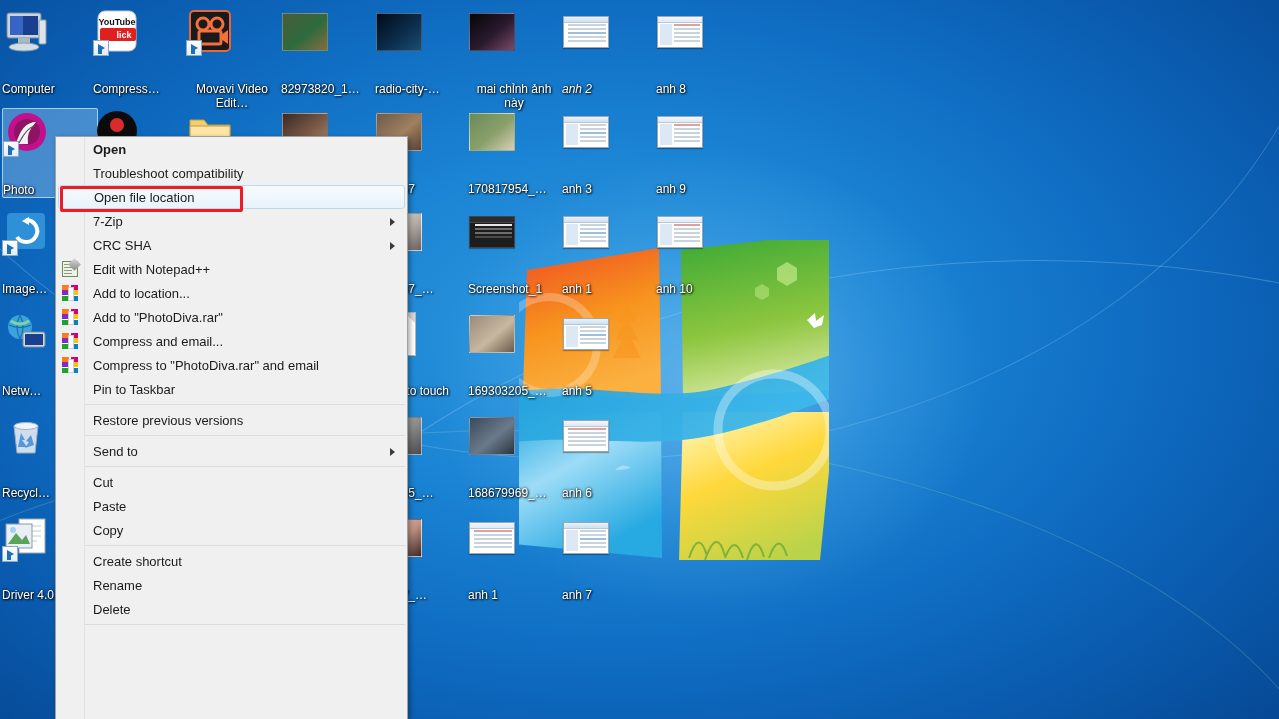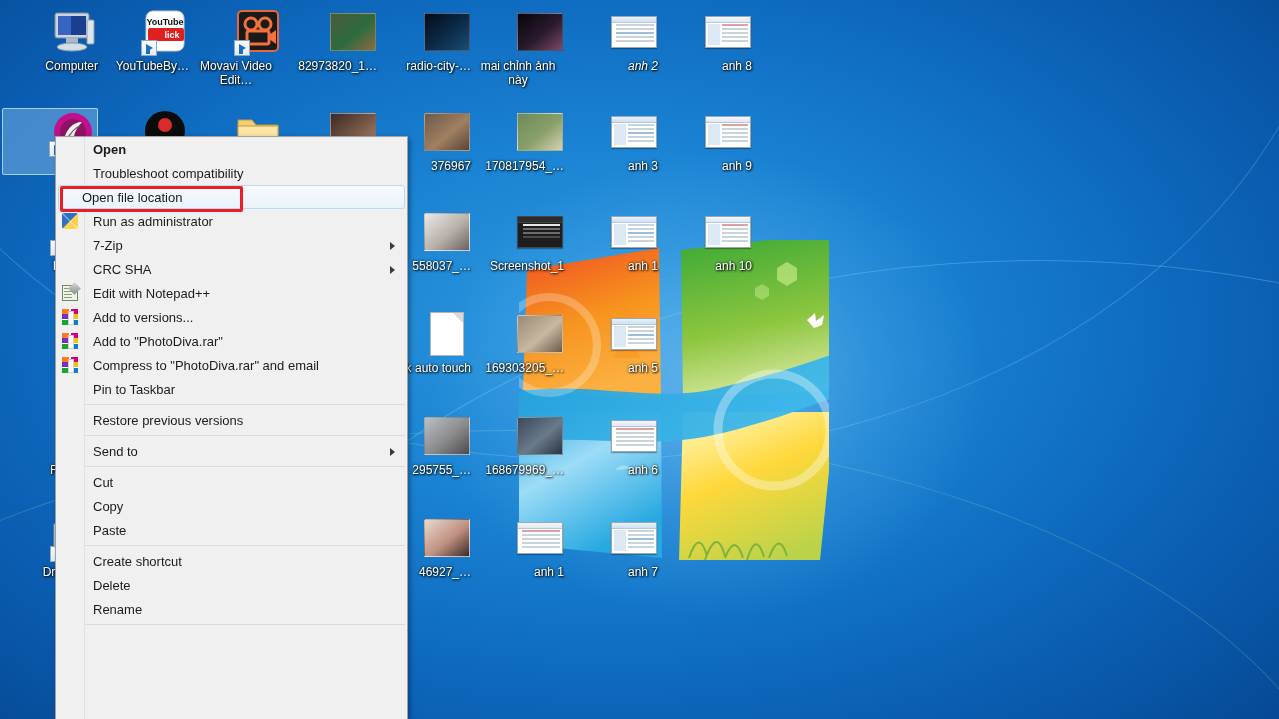--- a/index.html
+++ b/index.html
@@ -31,22 +31,23 @@
   .arc2{ left:140px; top:260px; width:1800px; height:1250px; border-color:rgba(190,230,255,.25);}
   .arc3{ left:-340px; top:430px; width:1700px; height:900px; border-color:rgba(200,240,170,.20);}
 
   
   #flag{ position:absolute; left:519px; top:240px; width:310px; height:320px; }
   #flag svg{ display:block; }
 
   
   .icon{
     position:absolute; width:96px;
-    display:flex; flex-direction:column; align-items:flex-end;
+    display:flex; flex-direction:column; align-items:flex-start;
     text-align:center;
+    gap:23px;
   }
   .icon .glyph{
     width:48px; height:48px; position:relative;
     display:flex; align-items:center; justify-content:center;
   }
   .icon .lbl{
     margin-top:3px; font-size:12px; line-height:14px; color:#ffffff;
     text-shadow:0 0 3px rgba(0,0,0,.95), 1px 1px 2px rgba(0,0,0,.9);
     max-width:92px; word-wrap:break-word;
   }
@@ -124,21 +125,21 @@
   .mi .arrow{
     position:absolute; right:12px; top:9px;
     width:0;height:0;border-left:5px solid #3a3a3a;
     border-top:4px solid transparent;border-bottom:4px solid transparent;
   }
   .mi.hl{
     background:linear-gradient(#f6fafd,#e9f3fb);
     border:1px solid #bcd9ee;
     border-radius:3px;
     margin:0 2px 0 2px;
-    padding-left:23px;
+    padding-left:35px;
     height:24px;
   }
   .sep{ height:1px; background:#dcdcdc; margin:3px 2px 3px 29px; }
 
   
   .ic-shield{
     width:16px;height:16px;border-radius:2px;
     background:
       linear-gradient(135deg,#2f6fc4 0%,#2f6fc4 49%, #ffd34d 51%, #ffd34d 100%);
     position:relative; overflow:hidden;
@@ -266,21 +267,21 @@
     <div class="icon" style="left: 93px; top: 8px;">
       <div class="glyph">
         <svg width="46" height="46" viewBox="0 0 46 46">
         <rect x="4" y="2" width="38" height="40" rx="7" fill="#fff" stroke="#c9c9c9"></rect>
         <text x="23" y="16" font-size="9" font-weight="bold" text-anchor="middle" fill="#111" font-family="Liberation Sans">YouTube</text>
         <rect x="6" y="19" width="36" height="13" rx="2" fill="#e02020"></rect>
         <text x="30" y="29" font-size="9" font-weight="bold" text-anchor="middle" fill="#fff" font-family="Liberation Sans">lick</text>
       </svg>
         <span class="shortcut"></span>
       </div>
-      <div class="lbl">YouTubeBy…</div>
+      <div class="lbl">Compress…</div>
     </div>
     <div class="icon" style="left: 186px; top: 8px;">
       <div class="glyph">
         <svg width="46" height="46" viewBox="0 0 46 46">
         <rect x="3" y="2" width="40" height="40" rx="4" fill="#1a1a1a" stroke="#e8673a" stroke-width="2"></rect>
         <circle cx="16" cy="15" r="6" fill="none" stroke="#f2713c" stroke-width="3"></circle>
         <circle cx="30" cy="15" r="6" fill="none" stroke="#f2713c" stroke-width="3"></circle>
         <rect x="12" y="22" width="22" height="13" rx="2" fill="none" stroke="#f2713c" stroke-width="3"></rect>
         <path d="M34,26 l7,-5 l0,14 l-7,-5 Z" fill="#f2713c"></path>
       </svg>
@@ -622,76 +623,76 @@
       <div class="mi bold">
         <span>Open</span>
       </div>
       <div class="mi">
         <span>Troubleshoot compatibility</span>
       </div>
       <div class="mi hl">
         <span>Open file location</span>
       </div>
       <div class="mi">
-        <span class="ico ic-shield"></span>
-        <span>Run as administrator</span>
-      </div>
-      <div class="mi">
         <span>7-Zip</span>
         <span class="arrow"></span>
       </div>
       <div class="mi">
         <span>CRC SHA</span>
         <span class="arrow"></span>
       </div>
       <div class="mi">
         <span class="ico ic-npp"></span>
         <span>Edit with Notepad++</span>
       </div>
       <div class="mi">
         <span class="ico ic-rar"></span>
-        <span>Add to versions...</span>
+        <span>Add to location...</span>
       </div>
       <div class="mi">
         <span class="ico ic-rar"></span>
         <span>Add to "PhotoDiva.rar"</span>
       </div>
       <div class="mi">
         <span class="ico ic-rar"></span>
+        <span>Compress and email...</span>
+      </div>
+      <div class="mi">
+        <span class="ico ic-rar"></span>
         <span>Compress to "PhotoDiva.rar" and email</span>
       </div>
       <div class="mi">
         <span>Pin to Taskbar</span>
       </div>
       <div class="sep"></div>
       <div class="mi">
         <span>Restore previous versions</span>
       </div>
       <div class="sep"></div>
       <div class="mi">
         <span>Send to</span>
         <span class="arrow"></span>
       </div>
       <div class="sep"></div>
       <div class="mi">
         <span>Cut</span>
       </div>
       <div class="mi">
+        <span>Paste</span>
+      </div>
+      <div class="mi">
         <span>Copy</span>
       </div>
-      <div class="mi">
-        <span>Paste</span>
-      </div>
       <div class="sep"></div>
       <div class="mi">
         <span>Create shortcut</span>
       </div>
       <div class="mi">
+        <span>Rename</span>
+      </div>
+      <div class="mi">
         <span>Delete</span>
       </div>
-      <div class="mi">
-        <span>Rename</span>
-      </div>
       <div class="sep"></div>
     </div>
 </div>
 
 <div id="annot" style="border-color: rgb(238, 28, 36);"></div>
 
 </body></html>

